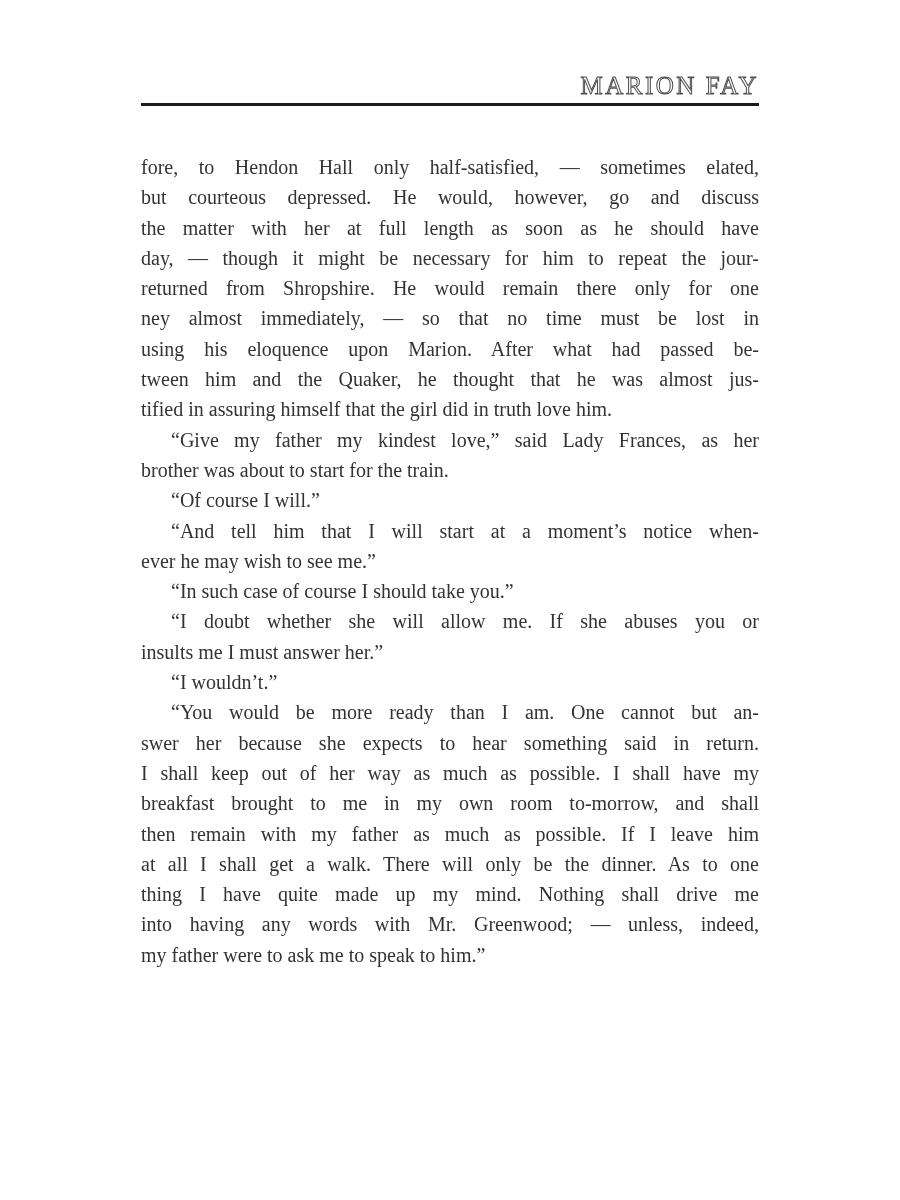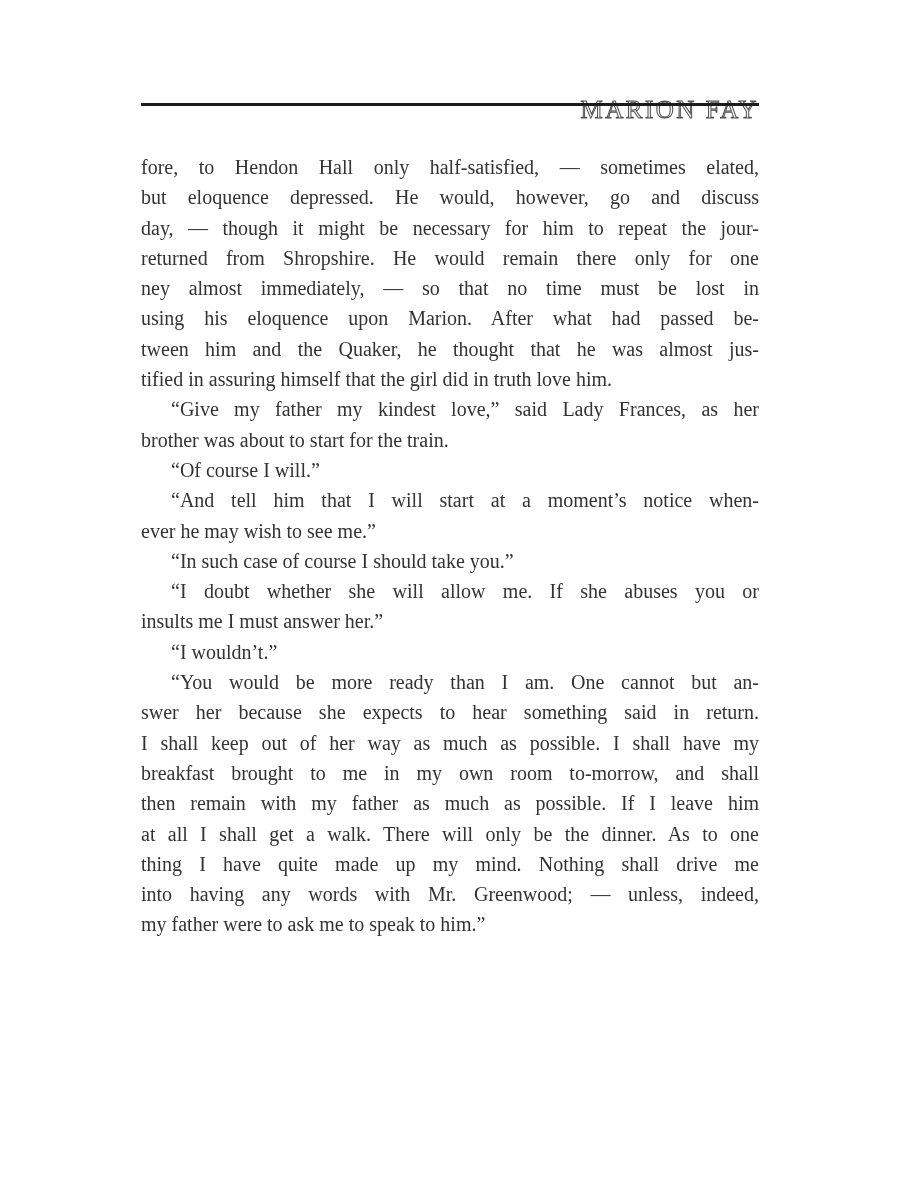--- a/index.html
+++ b/index.html
@@ -13,21 +13,20 @@
     overflow: hidden;
   }
 
   .running-header {
     position: absolute;
     left: 141px;
     top: 73px;
     width: 618px;
     text-align: right;
     line-height: 1;
-    margin-top: 24px;
   }
 
   .running-header-title {
     font-family: "Liberation Serif", serif;
     font-size: 25px;
     letter-spacing: 2.5px;
     font-weight: normal;
     color: var(--header-text, #fbfbfb);
     -webkit-text-stroke: 1px var(--header-outline, #4f4f4f);
   }
@@ -69,21 +68,22 @@
 <body>
 
 <div class="page">
   <div class="running-header">
     <span class="running-header-title">MARION FAY</span>
   </div>
   <div class="header-rule"></div>
   <div class="body-text" id="body-text">
       <div class="paragraph">
         <div class="line justified">fore, to Hendon Hall only half-satisfied, — sometimes elated,</div>
-        <div class="line justified">but eloquence depressed. He would, however, go and discuss</div>
+        <div class="line justified">but courteous depressed. He would, however, go and discuss</div>
+        <div class="line justified">the matter with her at full length as soon as he should have</div>
         <div class="line justified">day, — though it might be necessary for him to repeat the jour-</div>
         <div class="line justified">returned from Shropshire. He would remain there only for one</div>
         <div class="line justified">ney almost immediately, — so that no time must be lost in</div>
         <div class="line justified">using his eloquence upon Marion. After what had passed be-</div>
         <div class="line justified">tween him and the Quaker, he thought that he was almost jus-</div>
         <div class="line">tified in assuring himself that the girl did in truth love him.</div>
       </div>
       <div class="paragraph indent">
         <div class="line justified">“Give my father my kindest love,” said Lady Frances, as her</div>
         <div class="line">brother was about to start for the train.</div>

